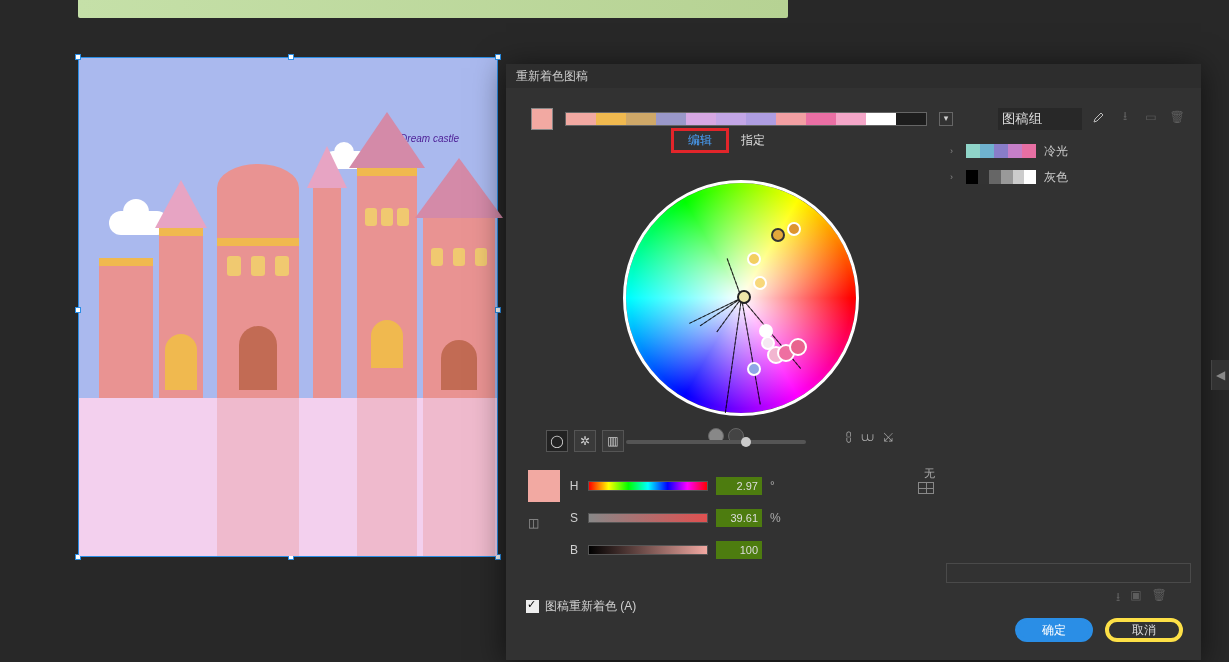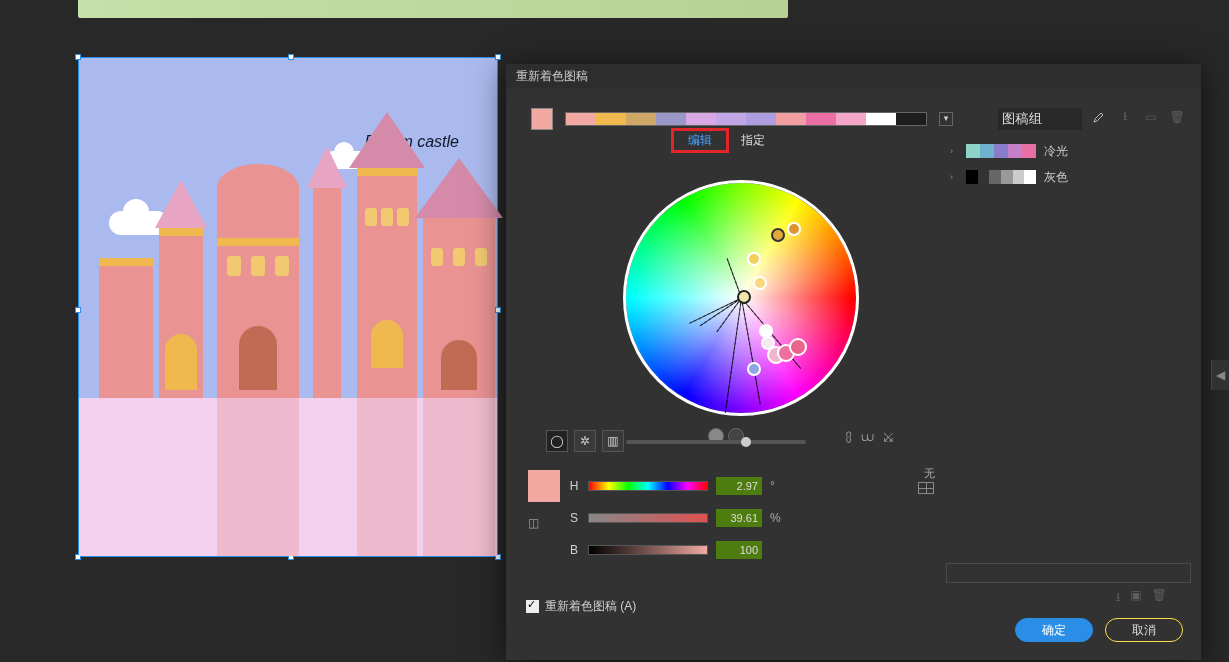--- a/index.html
+++ b/index.html
@@ -18,21 +18,21 @@
   
   .canvas {
     position: absolute; left: 78px; top: 57px; width: 420px; height: 500px;
     background: #aab9ee;
     border: 1px solid transparent;
   }
   .sel-box { position: absolute; inset: -1px; border: 1px solid #2a8ee6; pointer-events:none; }
   .handle { position:absolute; width:6px; height:6px; background:#fff; border:1px solid #2a8ee6; }
   .h-tl{left:-4px;top:-4px;} .h-tr{right:-4px;top:-4px;} .h-bl{left:-4px;bottom:-4px;} .h-br{right:-4px;bottom:-4px;}
   .h-ml{left:-4px;top:50%;} .h-mr{right:-4px;top:50%;} .h-mt{top:-4px;left:50%;} .h-mb{bottom:-4px;left:50%;}
-  .dream-text { position:absolute; top:75px; right:38px; color:#0f172a; font-style:italic; font-size:16px; }
+  .dream-text { position:absolute; top:75px; right:38px; color:#4c1d95; font-style:italic; font-size:10px; }
   .cloud { position:absolute; background:#fff; border-radius:50px; }
   .cloud::before,.cloud::after { content:""; position:absolute; background:#fff; border-radius:50%; }
   .cloud1 { left:30px; top:153px; width:60px; height:24px; }
   .cloud1::before { width:26px; height:26px; left:14px; top:-12px; }
   .cloud2 { left:245px; top:93px; width:44px; height:18px; }
   .cloud2::before { width:20px; height:20px; left:10px; top:-9px; }
   
   .castle { position:absolute; bottom:158px; left:40px; right:0; height:280px; }
   .tower { position:absolute; bottom:0; background:#e99392; }
   .roof { position:absolute; width:0; height:0; border-style:solid; border-color: transparent transparent #e7a4c3 transparent; }
@@ -120,21 +120,21 @@
   .rp-chev { font-size:9px; color:#888; width:8px; }
   .rp-sw { width:70px; height:14px; display:flex; }
   .rp-sw div { flex:1; }
   .rp-name { color:#ccc; }
 
   .rp-storage { position:absolute; left:440px; top:475px; width:245px; height:20px; border:1px solid #4a4a4a; }
   .rp-stor-icons { position:absolute; left:610px; top:500px; display:flex; gap:10px; color:#888; }
 
   
   .btn-row { position:absolute; right:18px; bottom:18px; display:flex; gap:12px; }
-  .btn { width:78px; height:24px; border-radius:12px; border:1px solid #fde047; display:flex; align-items:center; justify-content:center; cursor:pointer; font-size:12px; }
+  .btn { width:78px; height:24px; border-radius:12px; border:4px solid #fde047; display:flex; align-items:center; justify-content:center; cursor:pointer; font-size:12px; }
   .btn.primary { background:#2a8ee6; border-color:#2a8ee6; color:#fff; }
   .btn.secondary { color:#ddd; }
 
   .side-collapse { position:absolute; right:0; top:360px; width:18px; height:30px; background:#323232; border-left:1px solid #444; display:flex; align-items:center; justify-content:center; color:#888; cursor:pointer; }
 </style>
 </head>
 <body>
 
 <div class="top-thumb"></div>
 
@@ -315,21 +315,21 @@
       <span class="unit"></span>
     </div>
   </div>
   <span class="cube-icon">◫</span>
 
   <div class="none-label">无</div>
   <div class="grid-mini"></div>
 
   <div class="recolor-row">
     <div class="chk"></div>
-    <span>重新着色图稿 (A)</span>
+    <span>图稿重新着色 (A)</span>
   </div>
 
   <div class="right-panel">
     <div id="rp-list">
         <div class="rp-row">
           <span class="rp-chev">›</span>
           <div class="rp-sw">
             <div style="background: rgb(143, 212, 200);"></div>
             <div style="background: rgb(111, 178, 207);"></div>
             <div style="background: rgb(137, 125, 201);"></div>

